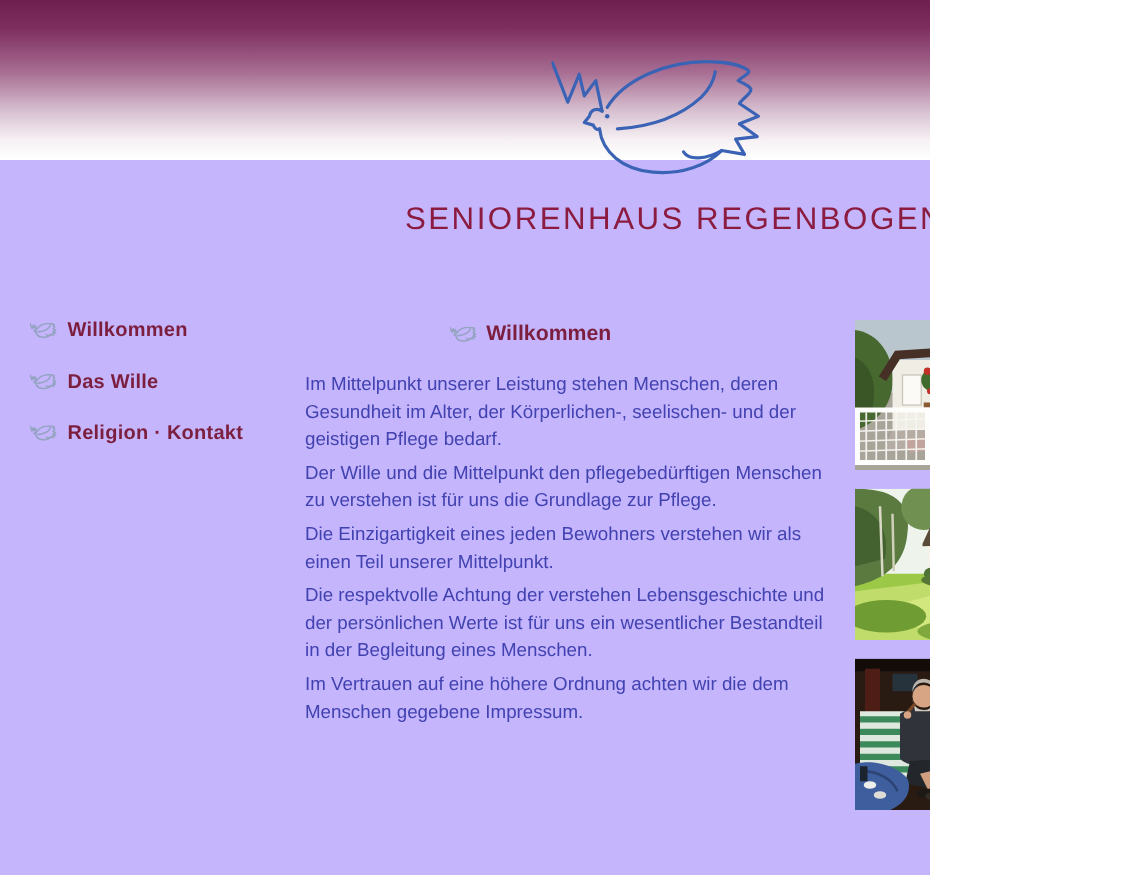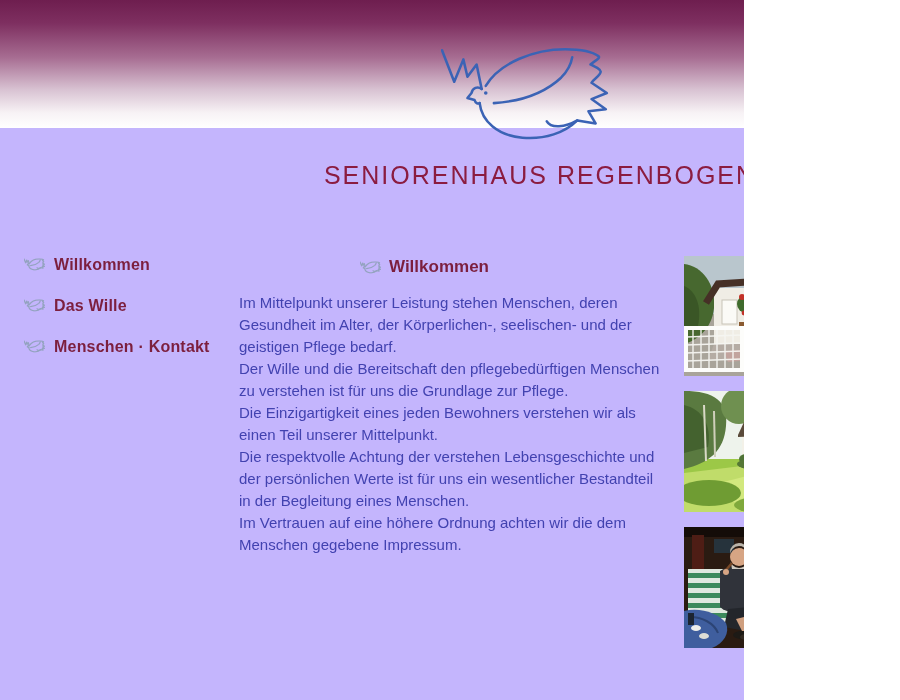--- a/index.html
+++ b/index.html
@@ -22,21 +22,21 @@
   .sidebar { position:absolute; left:24px; top:256px; display:flex; flex-direction:column; gap:24px; }
   .nav-item { display:flex; align-items:center; gap:8px; height:17px; cursor:pointer; text-decoration:none; }
   .mini-dove { width:22px; height:13px; color:#94a3c0; flex:0 0 auto; }
   .mini-dove use { stroke-width:10; }
   .nav-label { font-size:16px; font-weight:bold; color:#7c1f3e; letter-spacing:0.2px; }
 
   
   .main-heading { position:absolute; left:360px; top:257px; display:flex; align-items:center; gap:7px; }
   .heading-label { font-size:17px; font-weight:bold; color:#7c1f3e; }
   .paragraphs { position:absolute; left:239px; top:292px; width:428px; }
-  .sentence { margin:0; font-size:15px; line-height:22px; color:#4242b0; }
+  .sentence { margin:5px; font-size:15px; line-height:22px; color:#4242b0; }
 
   
   .photos { position:absolute; left:684px; top:256px; width:161px; display:flex; flex-direction:column; gap:15px; }
   .photo { display:block; width:161px; }
 </style>
 </head>
 <body>
 
 <svg width="0" height="0" style="position:absolute" aria-hidden="true">
   <defs>
@@ -72,35 +72,35 @@
       <a class="nav-item">
       <svg class="mini-dove" viewBox="0 0 175 100">
           <use href="#dove"></use>
         </svg>
       <span class="nav-label">Das Wille</span>
     </a>
       <a class="nav-item">
       <svg class="mini-dove" viewBox="0 0 175 100">
           <use href="#dove"></use>
         </svg>
-      <span class="nav-label">Menschen · Kontakt</span>
+      <span class="nav-label">Religion · Kontakt</span>
     </a>
     </nav>
 
   <div class="main-heading">
     <svg class="mini-dove" viewBox="0 0 175 100">
         <use href="#dove"></use>
       </svg>
     <span class="heading-label">Willkommen</span>
   </div>
 
   <div class="paragraphs">
 
   <p class="sentence">Im Mittelpunkt unserer Leistung stehen Menschen, deren Gesundheit im Alter, der Körperlichen-, seelischen- und der geistigen Pflege bedarf.</p>
-      <p class="sentence">Der Wille und die Bereitschaft den pflegebedürftigen Menschen zu verstehen ist für uns die Grundlage zur Pflege.</p>
+      <p class="sentence">Der Wille und die Mittelpunkt den pflegebedürftigen Menschen zu verstehen ist für uns die Grundlage zur Pflege.</p>
       <p class="sentence">Die Einzigartigkeit eines jeden Bewohners verstehen wir als einen Teil unserer Mittelpunkt.</p>
       <p class="sentence">Die respektvolle Achtung der verstehen Lebensgeschichte und der persönlichen Werte ist für uns ein wesentlicher Bestandteil in der Begleitung eines Menschen.</p>
       <p class="sentence">Im Vertrauen auf eine höhere Ordnung achten wir die dem Menschen gegebene Impressum.</p>
     </div>
 
   <div class="photos">
 
     <svg class="photo" viewBox="0 0 161 120" height="120" role="img" aria-label="house entrance with white gate, brick pillar and flowers">
       <rect width="161" height="120" fill="#a9a49a"></rect>
       <rect width="161" height="58" fill="#b9c6cd"></rect>

